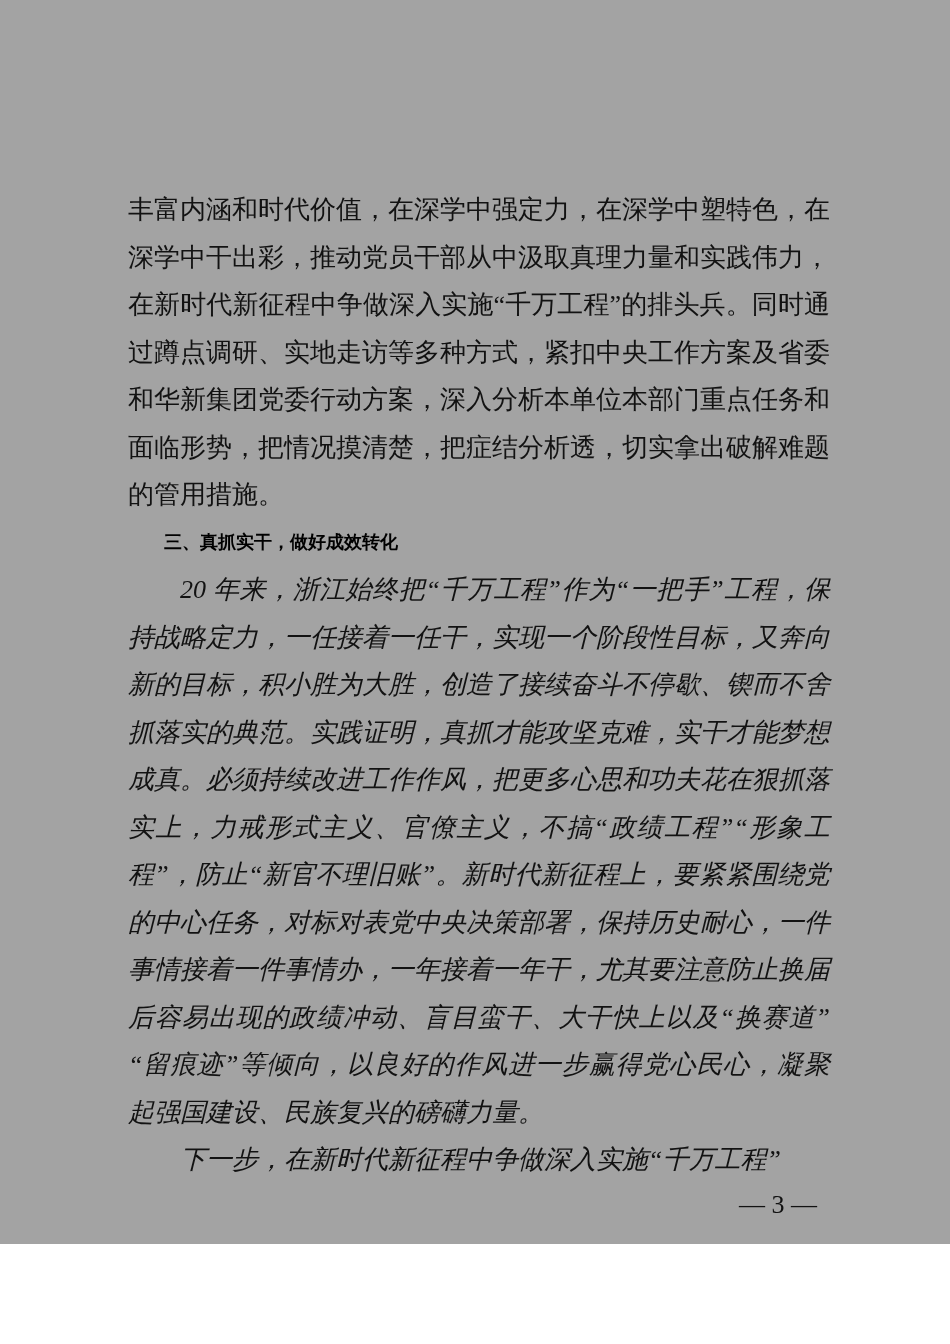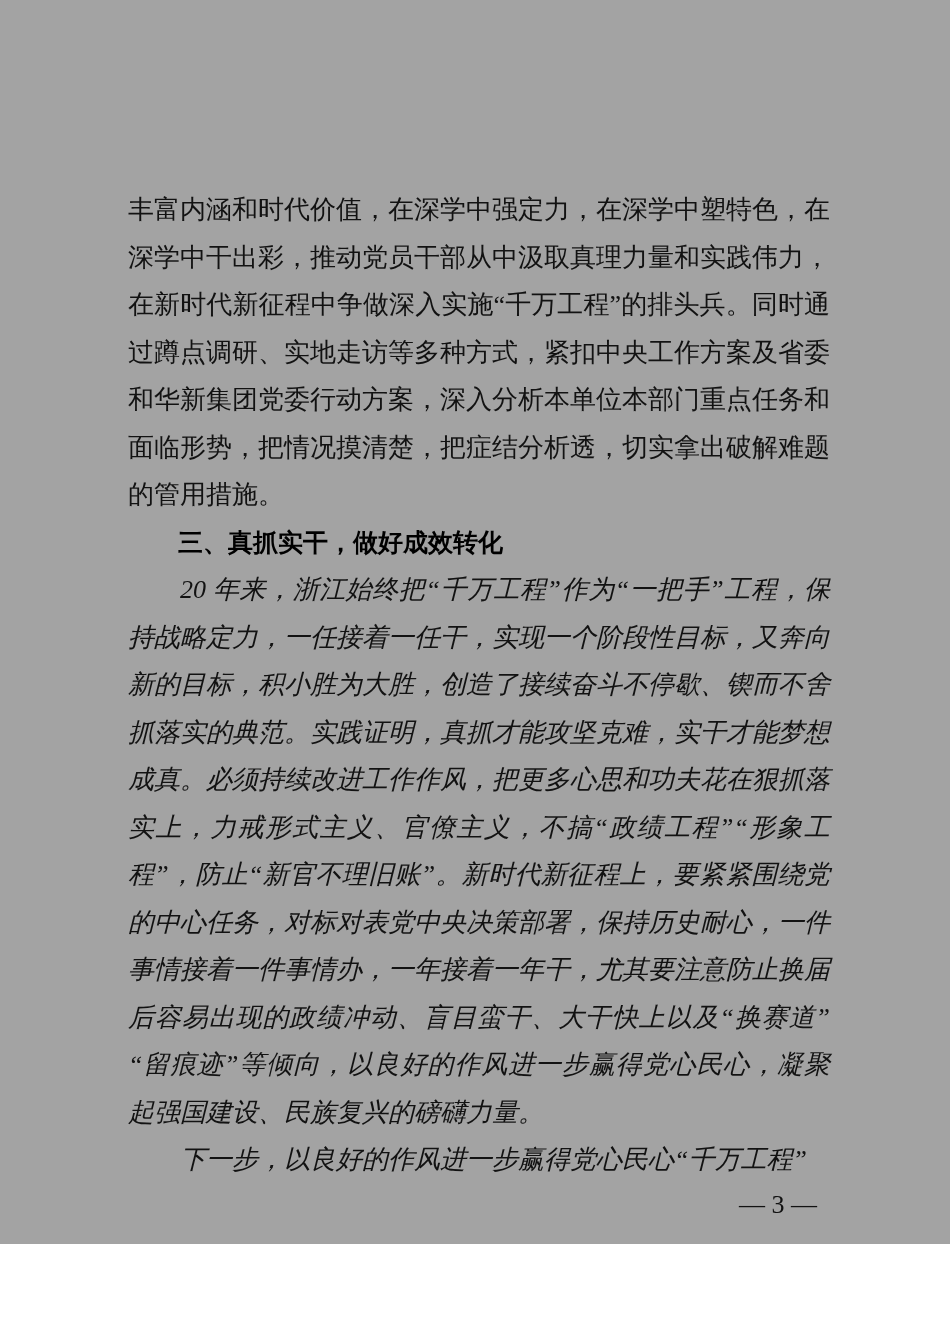--- a/index.html
+++ b/index.html
@@ -32,21 +32,21 @@
     color: #121212;
   }
   .para.indent {
     text-indent: 2em;
     font-style: italic;
   }
   .section-heading {
     margin: 0;
     font-family: "Liberation Sans", sans-serif;
     font-weight: 700;
-    font-size: 25px;
+    font-size: 18px;
     line-height: 47.5px;
     text-indent: 2em;
     color: #000000;
   }
   .page-number {
     position: absolute;
     top: 1190px;
     right: 133px;
     font-size: 26px;
     line-height: 30px;
@@ -56,17 +56,17 @@
   }
 </style>
 </head>
 <body>
 
 <div class="page">
   <div class="content">
     <p class="para">丰富内涵和时代价值，在深学中强定力，在深学中塑特色，在深学中干出彩，推动党员干部从中汲取真理力量和实践伟力，在新时代新征程中争做深入实施“千万工程”的排头兵。同时通过蹲点调研、实地走访等多种方式，紧扣中央工作方案及省委和华新集团党委行动方案，深入分析本单位本部门重点任务和面临形势，把情况摸清楚，把症结分析透，切实拿出破解难题的管用措施。</p>
     <h2 class="section-heading">三、真抓实干，做好成效转化</h2>
     <p class="para indent">20 年来，浙江始终把“千万工程”作为“一把手”工程，保持战略定力，一任接着一任干，实现一个阶段性目标，又奔向新的目标，积小胜为大胜，创造了接续奋斗不停歇、锲而不舍抓落实的典范。实践证明，真抓才能攻坚克难，实干才能梦想成真。必须持续改进工作作风，把更多心思和功夫花在狠抓落实上，力戒形式主义、官僚主义，不搞“政绩工程”“形象工程”，防止“新官不理旧账”。新时代新征程上，要紧紧围绕党的中心任务，对标对表党中央决策部署，保持历史耐心，一件事情接着一件事情办，一年接着一年干，尤其要注意防止换届后容易出现的政绩冲动、盲目蛮干、大干快上以及“换赛道”“留痕迹”等倾向，以良好的作风进一步赢得党心民心，凝聚起强国建设、民族复兴的磅礴力量。</p>
-    <p class="para indent">下一步，以良好的作风进一步赢得党心民心“千万工程”</p>
+    <p class="para indent">下一步，在新时代新征程中争做深入实施“千万工程”</p>
   </div>
 
   <div class="page-number">— 3 —</div>
 </div>
 
 </body></html>

